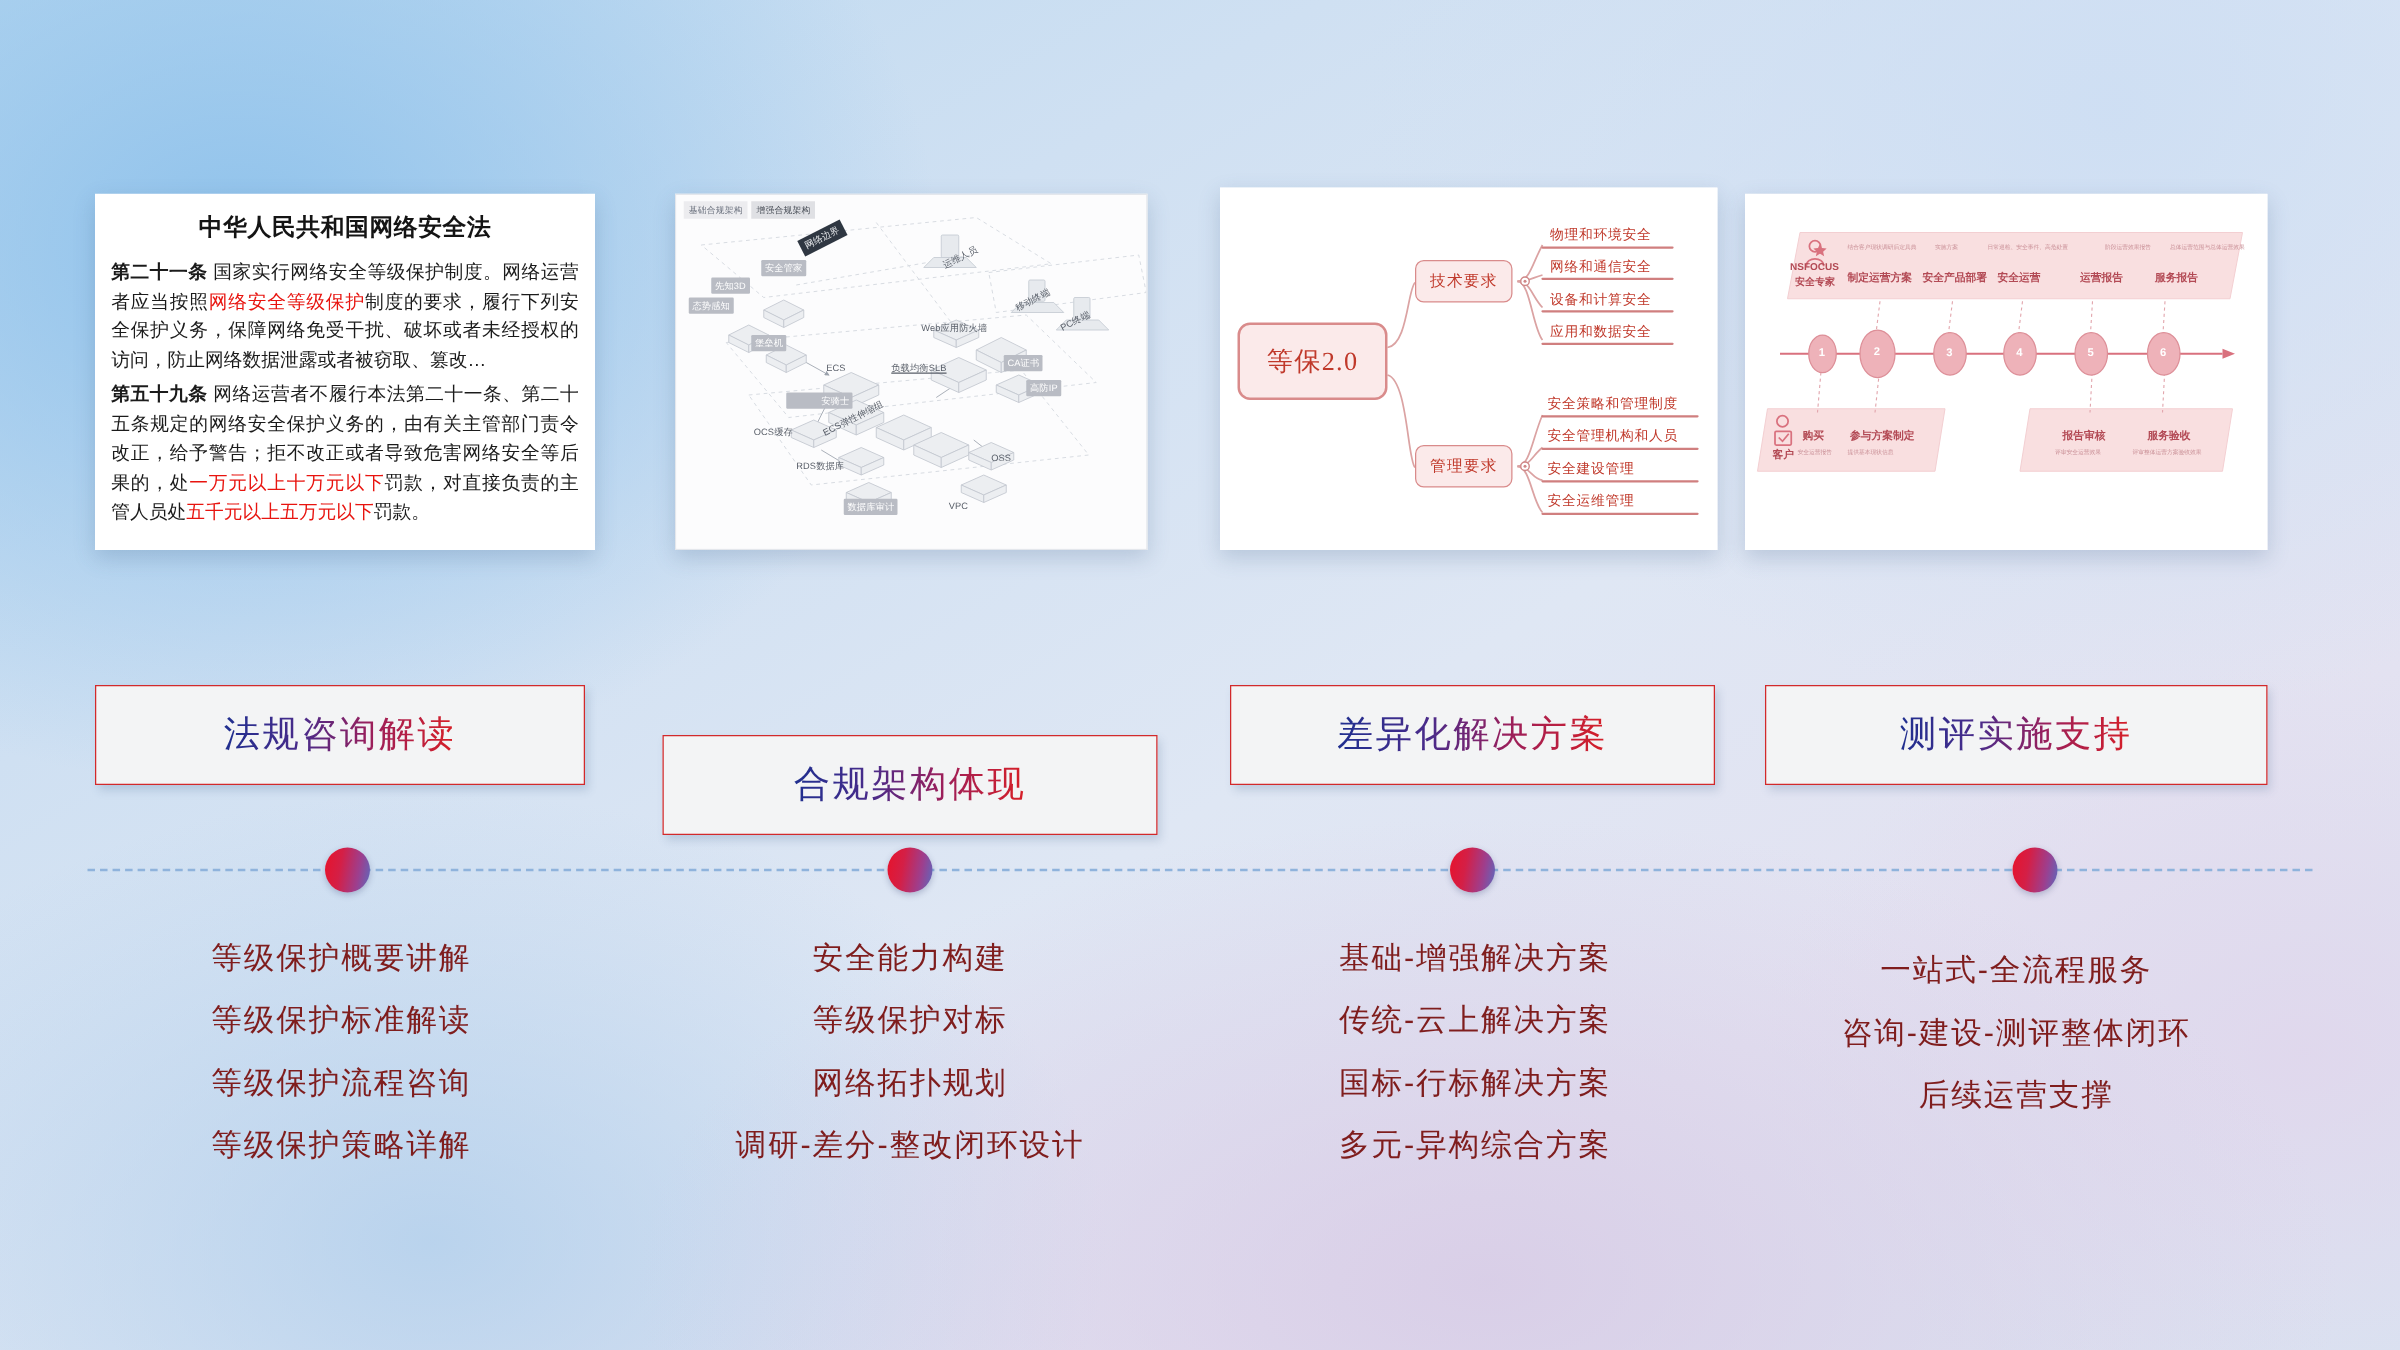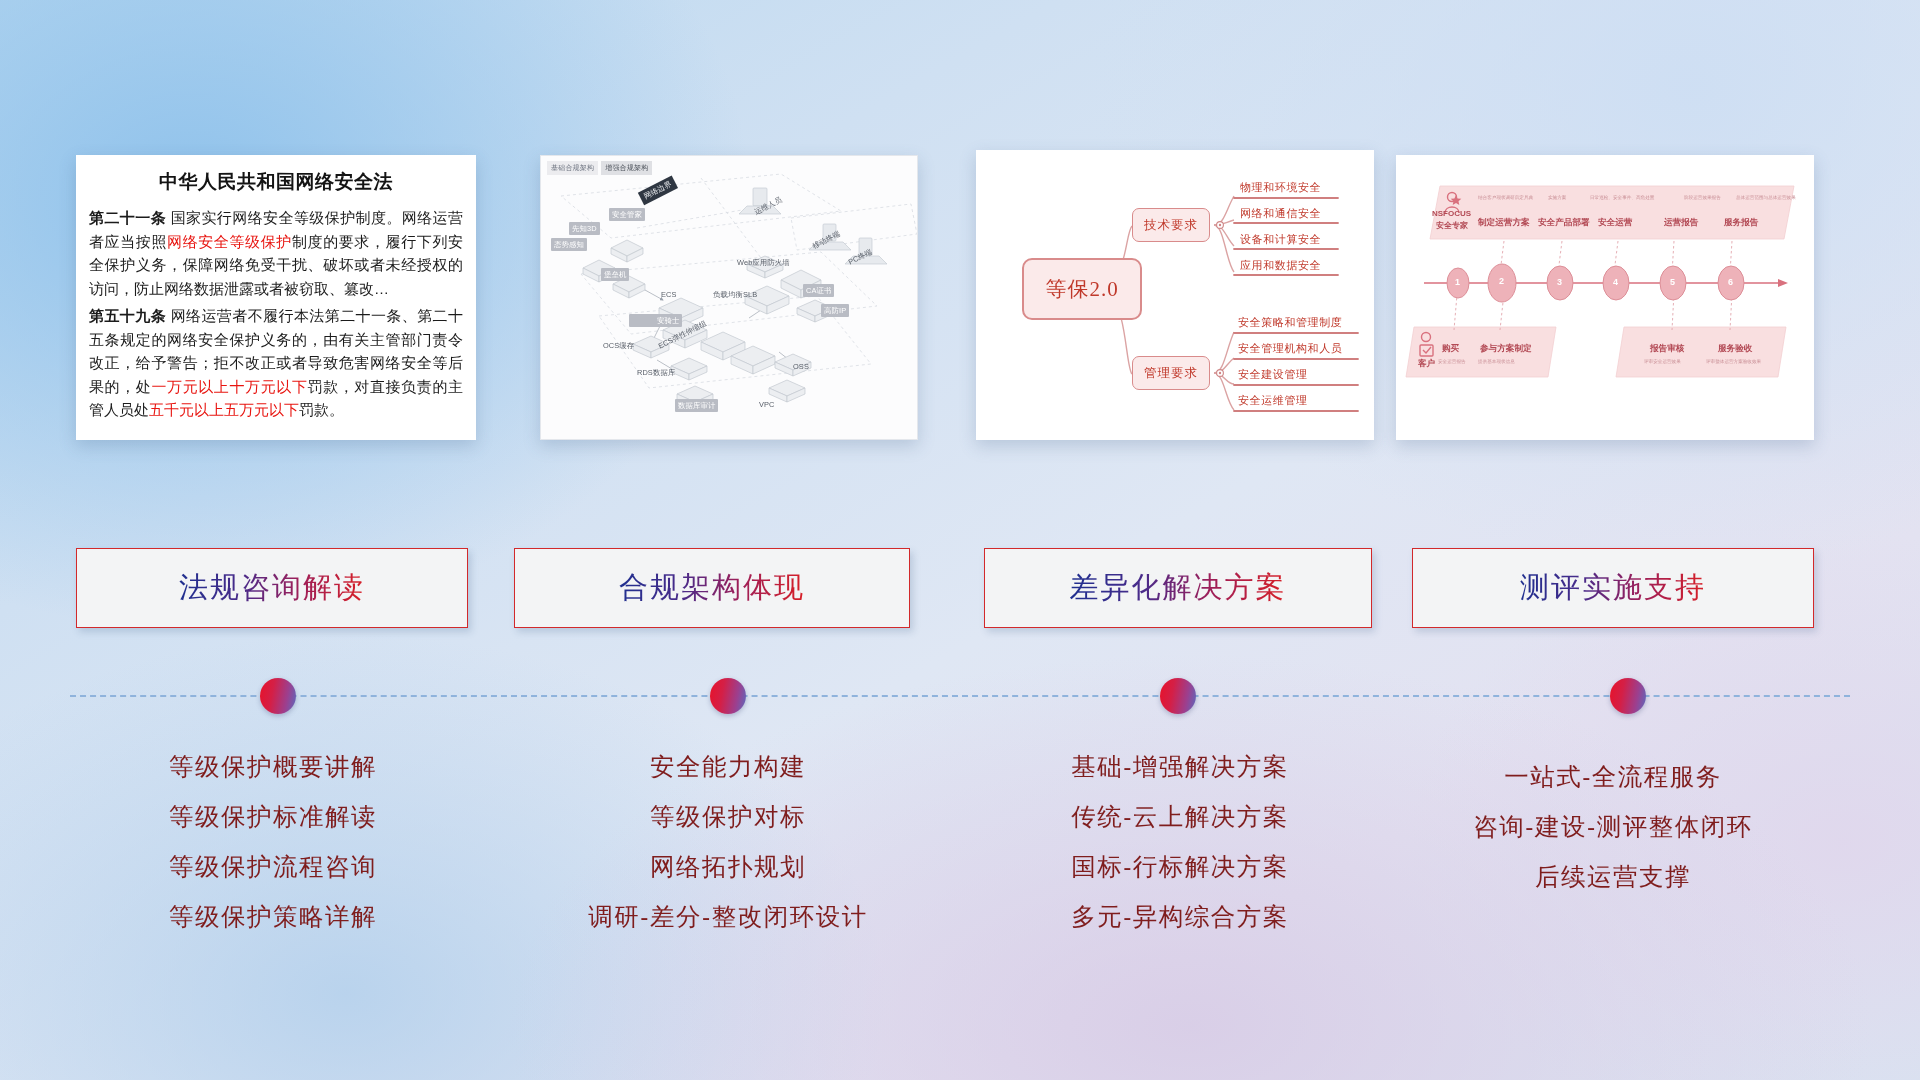--- a/index.html
+++ b/index.html
@@ -54,21 +54,21 @@
   .arch-lbl.rot { transform: rotate(-27deg); transform-origin: left center; }
 
   
   .mind { position: relative; width: 100%; height: 100%; background:#fff; }
   .mind svg { position: absolute; left: 0; top: 0; }
   .mnode {
     position: absolute; border:1.6px solid #d98b8b; background:#fbeaea; border-radius:7px;
     color:#c0392b; display:flex; align-items:center; justify-content:center;
     font-family:"Liberation Serif","DejaVu Serif",serif; letter-spacing:1px;
   }
-  .mnode.root { left:14px; top:108px; width:120px; height:62px; font-size:21px; border-width:2.4px; border-radius:10px;margin-left:32px;}
+  .mnode.root { left:14px; top:108px; width:120px; height:62px; font-size:21px; border-width:2.4px; border-radius:10px;}
   .mnode.br1 { left:156px; top:58px;  width:78px; height:34px; font-size:12.5px; }
   .mnode.br2 { left:156px; top:206px; width:78px; height:34px; font-size:12.5px; }
   .mleaf {
     position:absolute; font-family:"Liberation Serif","DejaVu Serif",serif;
     font-size:11px; color:#c0392b; white-space:nowrap; letter-spacing:.6px;
   }
 
   
   .tl { position: relative; width: 100%; height: 100%; background:#fff; }
   .tl svg { position:absolute; left:0; top:0; }
@@ -78,21 +78,21 @@
 
   
   .heads { position:absolute; left:0; top:0; width:1920px; height:1080px; }
   .head-box {
     position:absolute; top:548px; height:80px;
     background:#f3f4f5; border:1.6px solid #d2292b;
     box-shadow: 3px 4px 7px rgba(70,100,140,0.22);
     display:flex; align-items:center; justify-content:center;
   }
   .head-box:nth-of-type(1){ left:76px;   width:392px; }
-  .head-box:nth-of-type(2){ left:514px;  width:396px; }
+  .head-box:nth-of-type(2){ left:530px;  width:396px;margin-top:40px; }
   .head-box:nth-of-type(3){ left:984px;  width:388px; }
   .head-box:nth-of-type(4){ left:1412px; width:402px; }
   .head-text {
     font-size: 29px; letter-spacing: 2px; font-weight: 400;
     background: linear-gradient(90deg, #1f2f8f 0%, #4a2b8a 34%, #9c1f5a 64%, #d81f26 100%);
     -webkit-background-clip: text; background-clip: text;
     -webkit-text-fill-color: transparent; color: #8c2060;
   }
 
   
@@ -232,21 +232,21 @@
         <span class="arch-lbl chip" style="left:10px; top:82px;">态势感知</span>
         <span class="arch-lbl chip" style="left:60px; top:112px;">堡垒机</span>
         <span class="arch-lbl plain rot" style="left:214px; top:52px;">运维人员</span>
         <span class="arch-lbl plain rot" style="left:272px; top:86px;">移动终端</span>
         <span class="arch-lbl plain rot" style="left:308px; top:102px;">PC终端</span>
         <span class="arch-lbl plain" style="left:196px; top:102px;">Web应用防火墙</span>
         <span class="arch-lbl chip" style="left:262px; top:128px;">CA证书</span>
         <span class="arch-lbl chip" style="left:280px; top:148px;">高防IP</span>
         <span class="arch-lbl plain" style="left:120px; top:134px;">ECS</span>
         <span class="arch-lbl chip" style="left:88px; top:158px;padding-left:28px;">安骑士</span>
-        <span class="arch-lbl plain" style="left:172px; top:134px;">负载均衡SLB</span>
+        <span class="arch-lbl plain" style="left:172px; top:134px;text-decoration:underline;">负载均衡SLB</span>
         <span class="arch-lbl plain rot" style="left:118px; top:186px;">ECS弹性伸缩组</span>
         <span class="arch-lbl plain" style="left:62px; top:185px;">OCS缓存</span>
         <span class="arch-lbl plain" style="left:96px; top:212px;">RDS数据库</span>
         <span class="arch-lbl chip" style="left:134px; top:243px;">数据库审计</span>
         <span class="arch-lbl plain" style="left:252px; top:206px;">OSS</span>
         <span class="arch-lbl plain" style="left:218px; top:244px;">VPC</span>
       </div>
     </div>
 
     <div class="card card-3">

